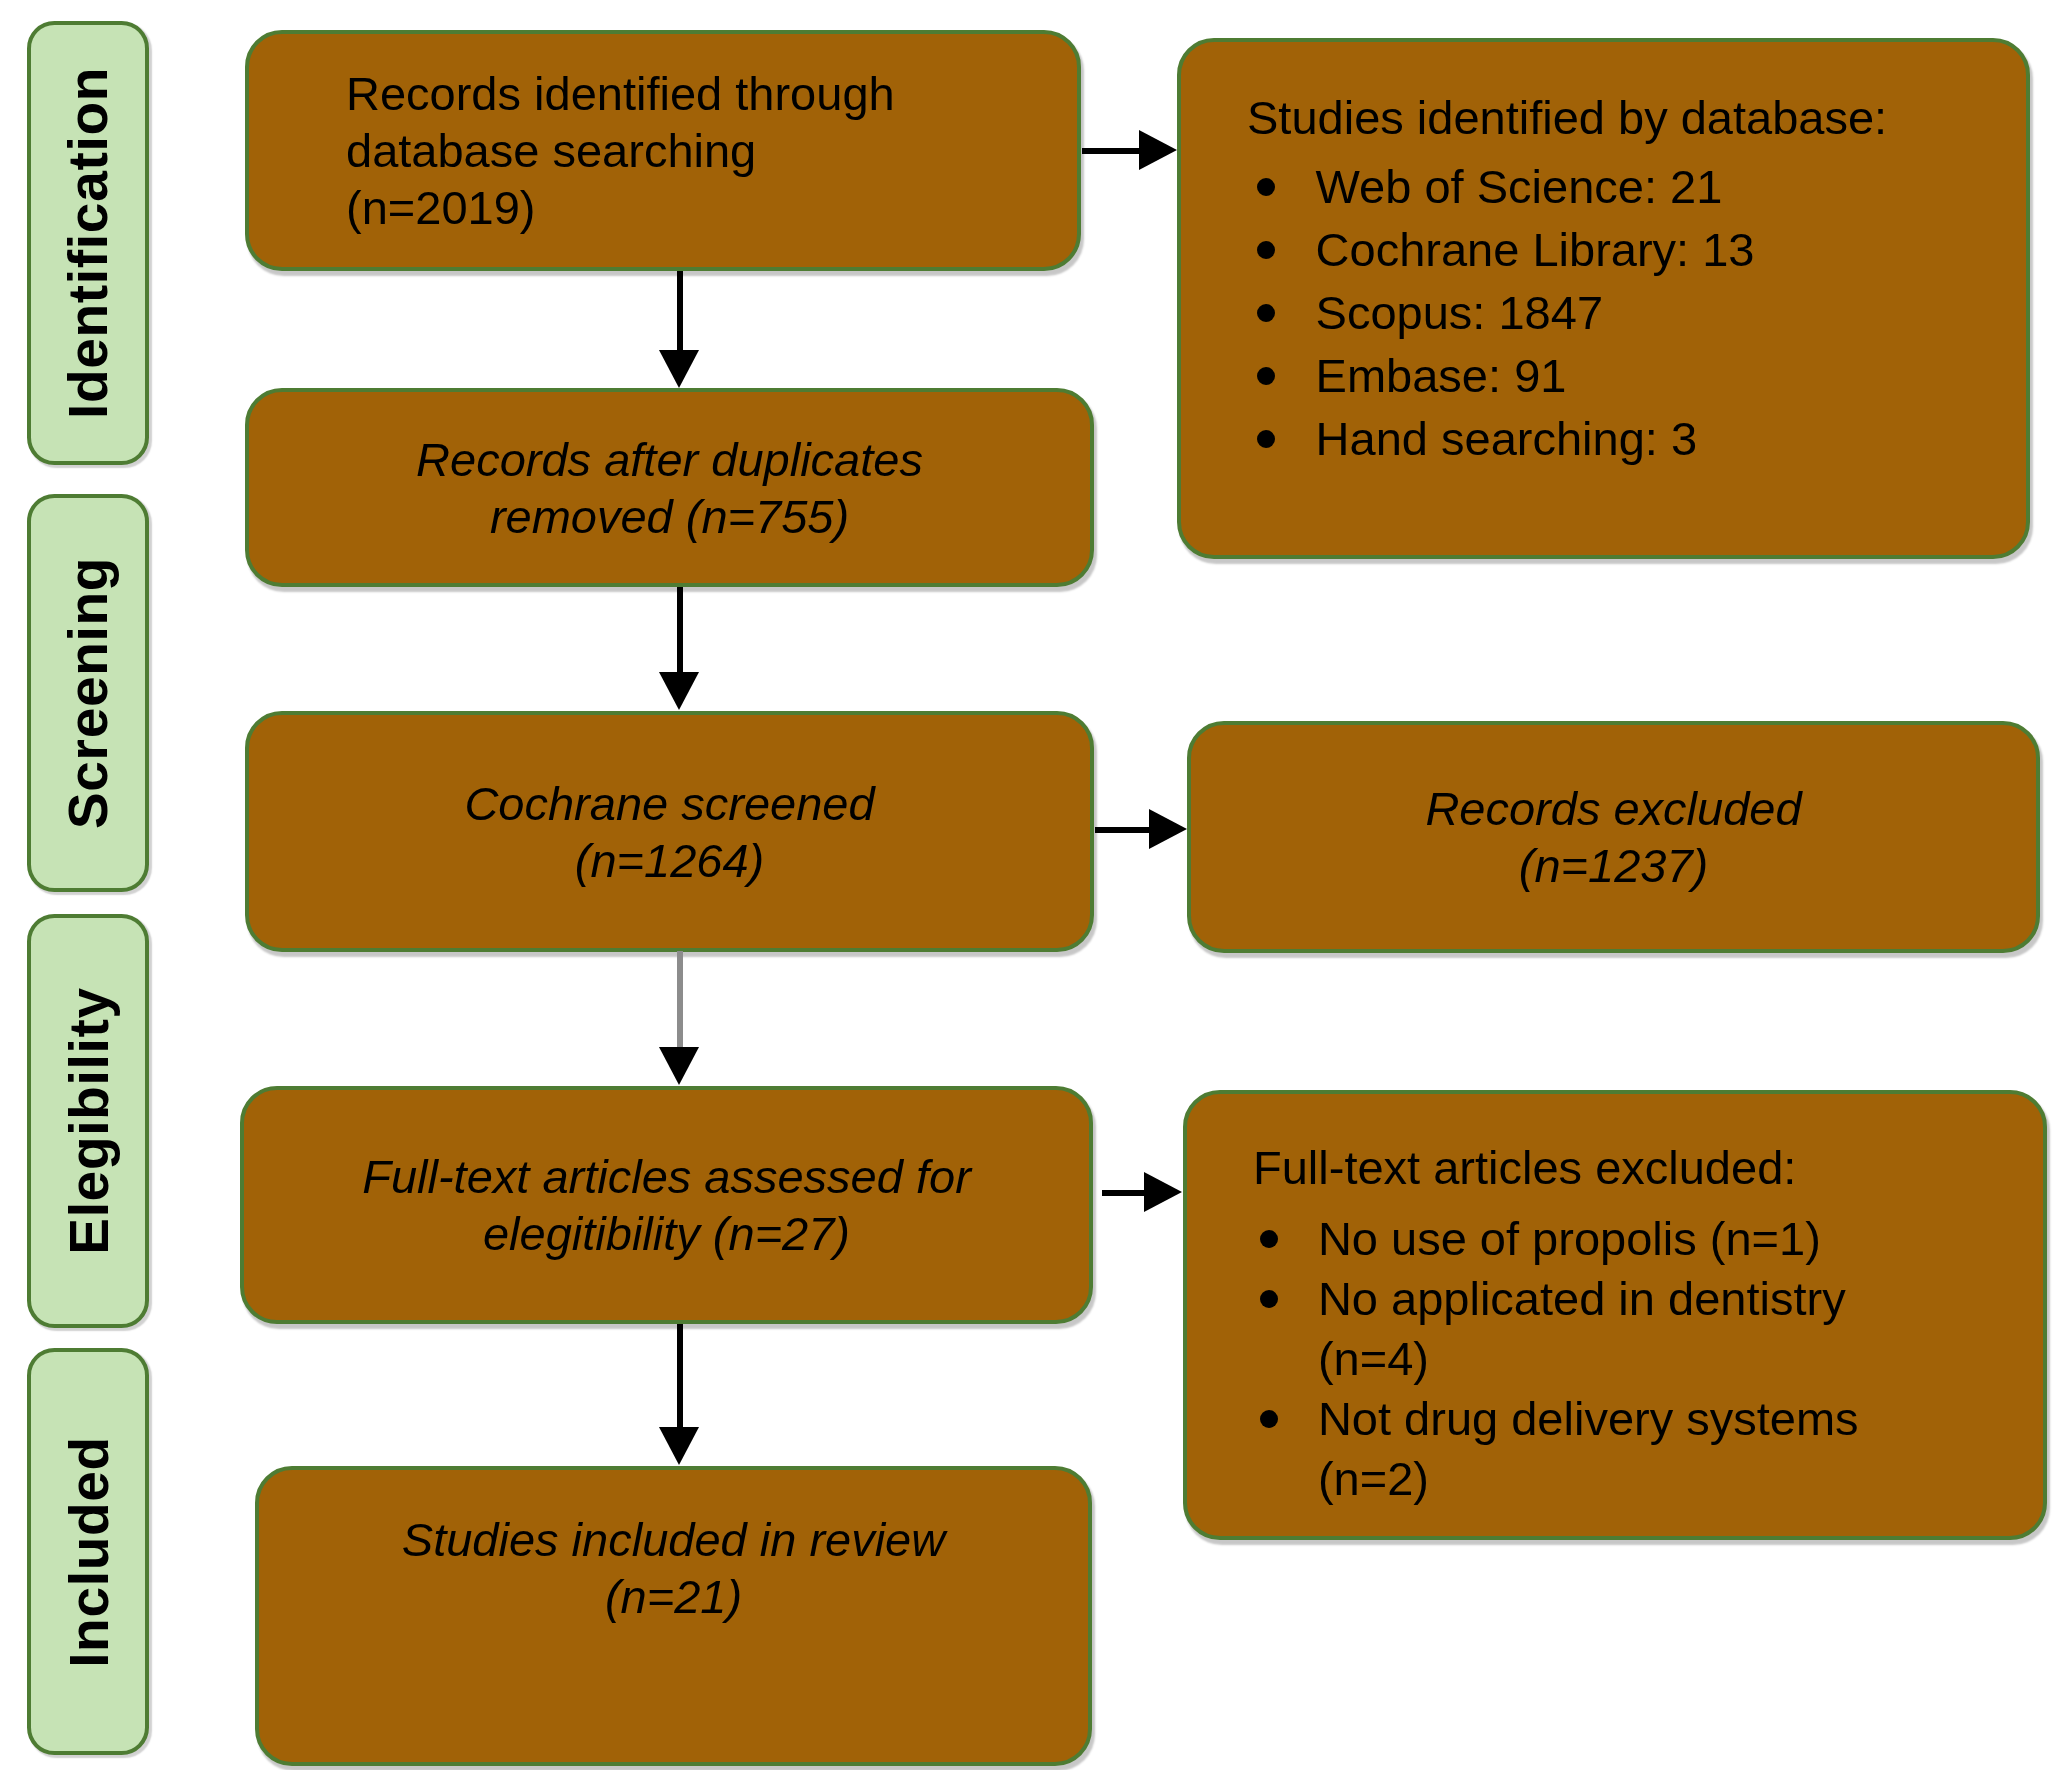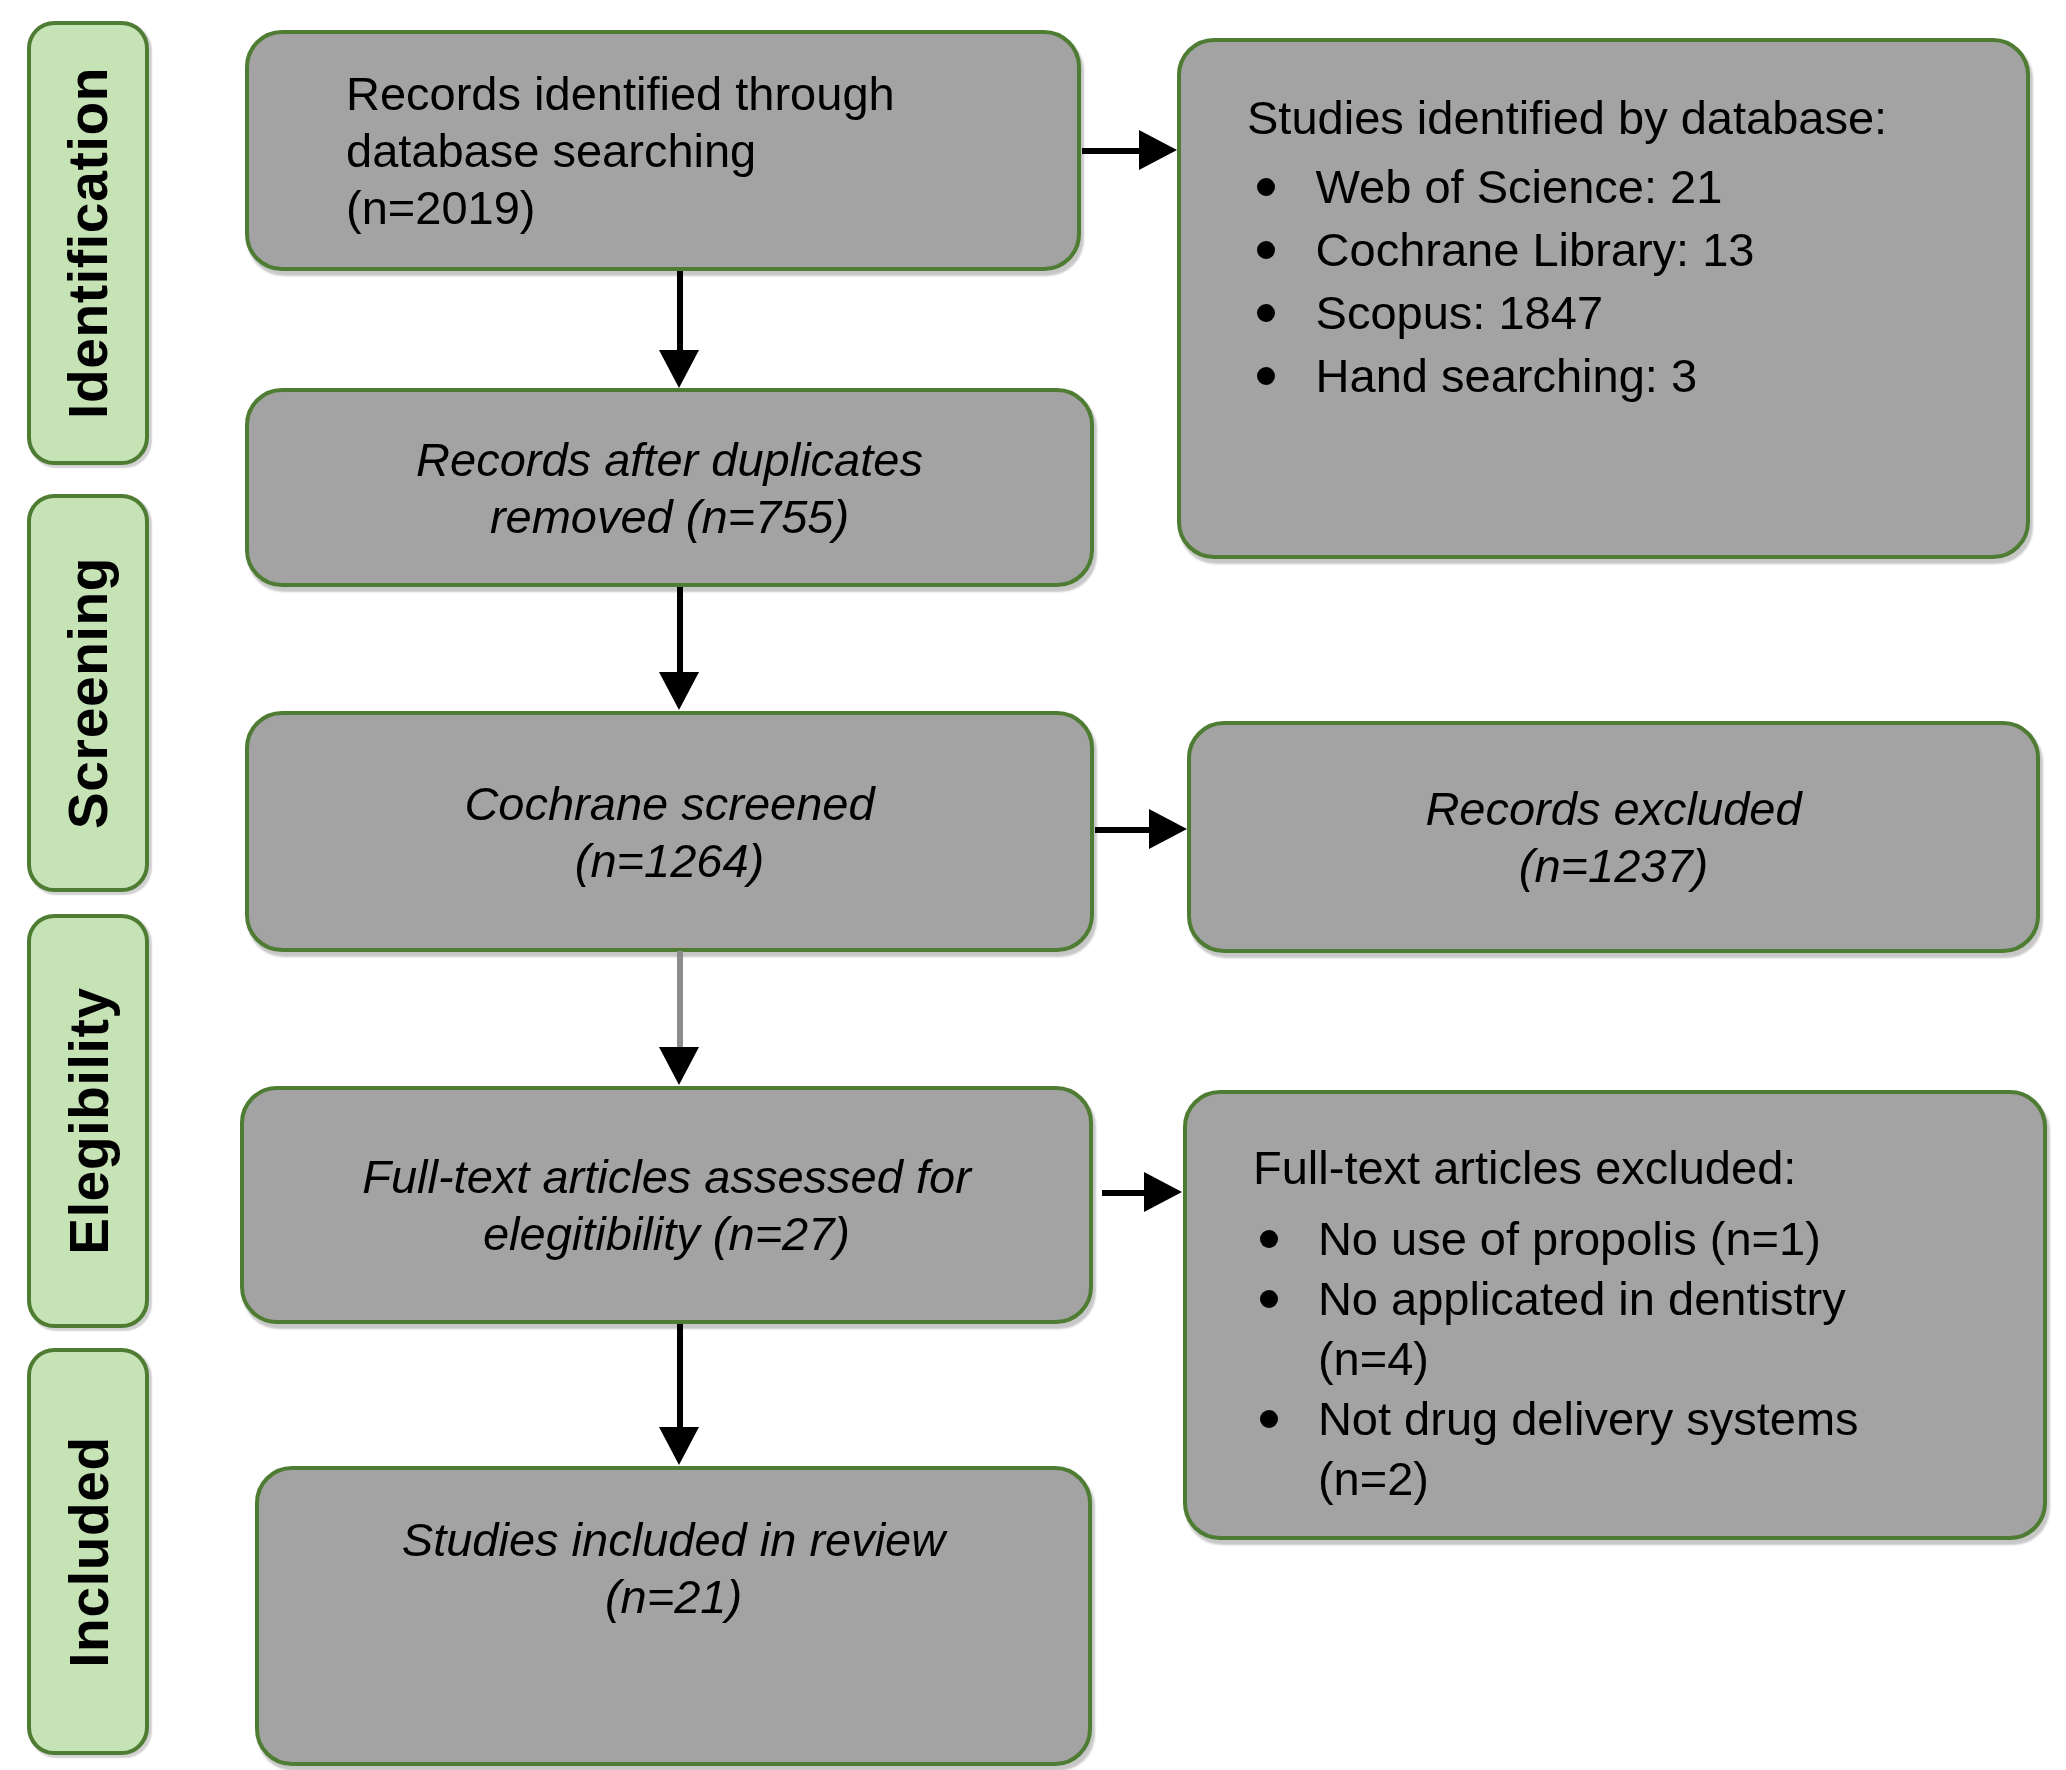--- a/index.html
+++ b/index.html
@@ -16,21 +16,21 @@
     border-radius:27.4px;
     box-shadow:2.1px 2.7px 1.4px rgba(0,0,0,.18);
     display:flex;align-items:center;justify-content:center;
   }
   .stage .vlabel{
     transform:rotate(-90deg);white-space:nowrap;
     font-weight:700;font-size:55px;letter-spacing:0.7px;
   }
   
   .fbox{
-    position:absolute;box-sizing:border-box;background:#a3a3a3;
+    position:absolute;box-sizing:border-box;background:#a16207;
     border:4.1px solid var(--box-border,#4e7c33);
     border-radius:37px;
     box-shadow:2.7px 4.1px 2.1px rgba(0,0,0,.22);
     font-size:47px;line-height:57px;
   }
   .fbox.center{
     display:flex;flex-direction:column;align-items:center;
     justify-content:center;text-align:center;font-style:italic;
   }
   .fbox.leftalign{
@@ -118,20 +118,24 @@
     <div class="bullet">
       <span class="dot"></span>
       <span class="ln">Cochrane Library: 13</span>
     </div>
     <div class="bullet">
       <span class="dot"></span>
       <span class="ln">Scopus: 1847</span>
     </div>
     <div class="bullet">
       <span class="dot"></span>
+      <span class="ln">Embase: 91</span>
+    </div>
+    <div class="bullet">
+      <span class="dot"></span>
       <span class="ln">Hand searching: 3</span>
     </div>
   </div>
 
   <div class="fbox center" style="left:1187px;top:721px;width:853px;height:232px;">
     <span class="ln">Records excluded</span>
     <span class="ln">(n=1237)</span>
   </div>
 
   <div class="fbox listbox lb2" style="left:1183px;top:1090px;width:864px;height:450px;">

